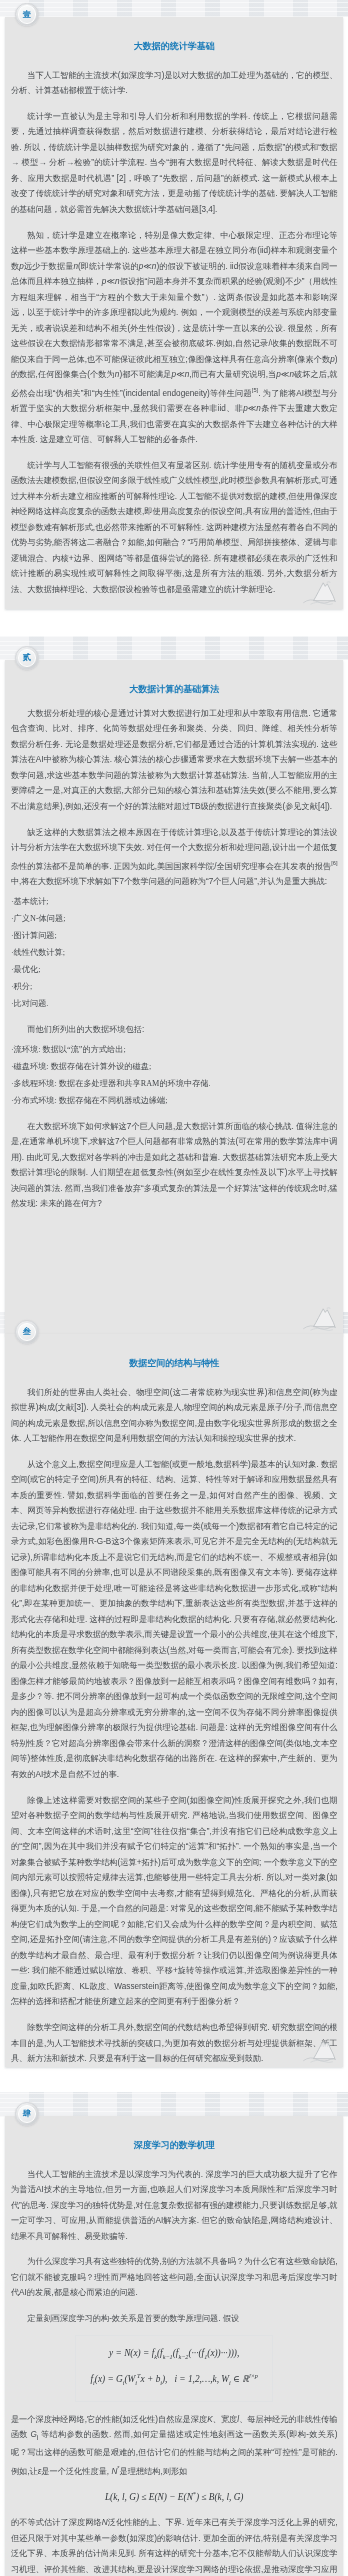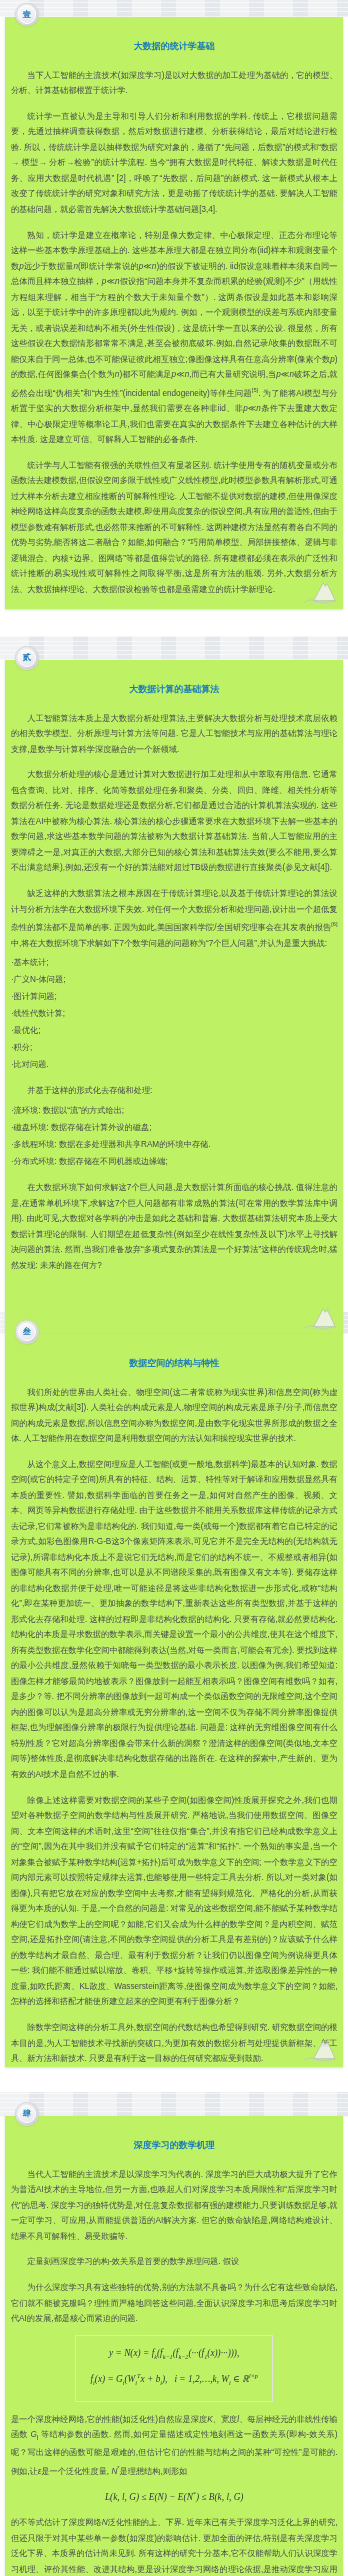--- a/index.html
+++ b/index.html
@@ -5,42 +5,42 @@
   html,body{margin:0;padding:0;background:#ffffff;}
   #page{position:relative;width:348px;height:3131px;background:#ffffff;overflow:hidden;
         font-family:"Liberation Sans","DejaVu Sans",sans-serif;}
   .band{position:absolute;left:0;width:348px;background-color:#f1f2f4;
         background-image:repeating-linear-gradient(0deg, rgba(255,255,255,.55) 0 1px, rgba(0,0,0,0) 1px 4.6px),
                          repeating-linear-gradient(90deg, rgba(0,0,0,0) 0 29px, rgba(216,221,226,.5) 29px 44px);}
   .band0{top:0;height:17px;}
   .band1{top:636px;height:24px;}
   .band2{top:1312px;height:22px;}
   .band3{top:2092px;height:25px;}
-  .card{position:absolute;left:5.2px;width:338px;background:#bef264;overflow:hidden;
+  .card{position:absolute;left:5.2px;width:338px;background:#e5e5e5;overflow:hidden;
         box-shadow:0 1px 2.1px rgba(164,170,176,.45);}
   .card1{top:17px;height:592px;}
   .card2{top:660px;height:675px;}
   .card3{top:1334px;height:733px;}
   .card4{top:2116px;height:925px;}
   .card-inner{padding:13.4px 5.7px 6.2px 5.7px;}
   .badge{position:absolute;left:15px;width:21.6px;height:21.6px;border-radius:50%;z-index:6;
          background:linear-gradient(145deg,#f4f5f6,#c9cccf);border:0.5px solid #d4d6d9;
          box-shadow:0 0.5px 1.5px rgba(120,125,130,.25);
          display:flex;align-items:center;justify-content:center;}
   .badge1{top:2.6px;} .badge2{top:646px;} .badge3{top:1320px;} .badge4{top:2102px;}
   .badge-inner{width:16.5px;height:16.5px;border-radius:50%;border:1px solid #ffffff;
          background:linear-gradient(160deg,#fbfcfc,#e5e7e9);
          display:flex;align-items:center;justify-content:center;
          color:#1b7cb9;font-size:8.2px;font-weight:bold;}
   .title{text-align:center;color:#1b7cb9;font-size:9px;font-weight:bold;margin:9.3px 0 7.2px 0;}
   .para{font-size:8.2px;line-height:15.5px;color:#45494d;text-align:justify;margin:10.3px 0 0 0;text-indent:2em;}
   .para.first{margin-top:15px;}
   .para.noindent{text-indent:0;}
   .plain-list{margin:3.1px 0 0 0;padding:0;list-style:none;}
-  .plain-list li{font-size:8.2px;line-height:17px;color:#45494d;text-align:justify;}
+  .plain-list li{font-size:8.2px;line-height:17px;color:#45494d;text-align:justify;font-family:Liberation Serif, serif;}
   .formula{font-family:"Liberation Serif","DejaVu Serif",serif;font-style:italic;
            font-size:9.3px;color:#33383c;text-align:center;margin:8.2px 0;text-indent:0;line-height:13.4px;}
   .formula sup,.formula sub{font-size:6.2px;}
   .formula-box{border:0.5px solid #e0e2e4;margin:8.2px auto;padding:6.2px 14.4px;width:fit-content;}
   .formula-box .formula{margin:5.2px 0;}
   sup{font-size:5.7px;}
   .mountain{position:absolute;right:6.2px;bottom:3.1px;width:49px;height:28px;opacity:.85;}
 </style>
 </head>
 <body>
@@ -77,33 +77,32 @@
       <path d="M50 44 C56 34 64 18 69 9 L73 16 L77 11 L89 36 C90 39 91 42 92 44 Z" fill="#f2f3f4" stroke="#a9aeb3" stroke-width="1.4"></path>
       <path d="M30 48 Q44 38 58 46 Q70 52 84 45 Q89 43 94 46" fill="none" stroke="#b9bec3" stroke-width="1.3"></path>
       <path d="M44 51 Q58 44 72 50 Q80 53 88 50" fill="none" stroke="#c8cdd1" stroke-width="1.2"></path>
       <path d="M76 8 Q80 6 83 8" fill="none" stroke="#b9bec3" stroke-width="1"></path>
     </svg>
   </div>
 
   <div class="card card2">
     <div class="card-inner">
       <div class="title">大数据计算的基础算法</div>
-      <p class="para first">人工智能算法本质上是大数据分析处理算法,主要解决大数据分析与处理技术底层依赖的相关数学模型、分析原理与计算方法等问题. 它是人工智能技术与应用的基础算法与理论支撑,是数学与计算科学深度融合的一个新领域.</p>
       <p class="para">大数据分析处理的核心是通过计算对大数据进行加工处理和从中萃取有用信息. 它通常包含查询、比对、排序、化简等数据处理任务和聚类、分类、回归、降维、相关性分析等数据分析任务. 无论是数据处理还是数据分析,它们都是通过合适的计算机算法实现的. 这些算法在AI中被称为核心算法. 核心算法的核心步骤通常要求在大数据环境下去解一些基本的数学问题,求这些基本数学问题的算法被称为大数据计算基础算法. 当前,人工智能应用的主要障碍之一是,对真正的大数据,大部分已知的核心算法和基础算法失效(要么不能用,要么算不出满意结果),例如,还没有一个好的算法能对超过TB级的数据进行直接聚类(参见文献[4]).</p>
       <p class="para">缺乏这样的大数据算法之根本原因在于传统计算理论,以及基于传统计算理论的算法设计与分析方法学在大数据环境下失效. 对任何一个大数据分析和处理问题,设计出一个超低复杂性的算法都不是简单的事. 正因为如此,美国国家科学院/全国研究理事会在其发表的报告<sup>[6]</sup>中,将在大数据环境下求解如下7个数学问题的问题称为“7个巨人问题”,并认为是重大挑战:</p>
       <ul class="plain-list">
         <li>·基本统计;</li>
         <li>·广义N-体问题;</li>
         <li>·图计算问题;</li>
         <li>·线性代数计算;</li>
         <li>·最优化;</li>
         <li>·积分;</li>
         <li>·比对问题.</li>
       </ul>
-      <p class="para">并基于这样的形式化去存储和处理:</p>
+      <p class="para">而他们所列出的大数据环境包括:</p>
       <ul class="plain-list">
         <li>·流环境: 数据以“流”的方式给出;</li>
         <li>·磁盘环境: 数据存储在计算外设的磁盘;</li>
         <li>·多线程环境: 数据在多处理器和共享RAM的环境中存储.</li>
         <li>·分布式环境: 数据存储在不同机器或边缘端;</li>
       </ul>
       <p class="para">在大数据环境下如何求解这7个巨人问题,是大数据计算所面临的核心挑战. 值得注意的是,在通常单机环境下,求解这7个巨人问题都有非常成熟的算法(可在常用的数学算法库中调用). 由此可见,大数据对各学科的冲击是如此之基础和普遍. 大数据基础算法研究本质上受大数据计算理论的限制. 人们期望在超低复杂性(例如至少在线性复杂性及以下)水平上寻找解决问题的算法. 然而,当我们准备放弃“多项式复杂的算法是一个好算法”这样的传统观念时,猛然发现: 未来的路在何方?</p>
     </div>
     <svg class="mountain" viewBox="0 0 96 54">
       <path d="M50 44 C56 34 64 18 69 9 L73 16 L77 11 L89 36 C90 39 91 42 92 44 Z" fill="#f2f3f4" stroke="#a9aeb3" stroke-width="1.4"></path>
@@ -126,22 +125,22 @@
       <path d="M30 48 Q44 38 58 46 Q70 52 84 45 Q89 43 94 46" fill="none" stroke="#b9bec3" stroke-width="1.3"></path>
       <path d="M44 51 Q58 44 72 50 Q80 53 88 50" fill="none" stroke="#c8cdd1" stroke-width="1.2"></path>
       <path d="M76 8 Q80 6 83 8" fill="none" stroke="#b9bec3" stroke-width="1"></path>
     </svg>
   </div>
 
   <div class="card card4">
     <div class="card-inner">
       <div class="title">深度学习的数学机理</div>
       <p class="para first">当代人工智能的主流技术是以深度学习为代表的. 深度学习的巨大成功极大提升了它作为普适AI技术的主导地位,但另一方面,也唤起人们对深度学习本质局限性和“后深度学习时代”的思考. 深度学习的独特优势是,对任意复杂数据都有强的建模能力,只要训练数据足够,就一定可学习、可应用,从而能提供普适的AI解决方案. 但它的致命缺陷是,网络结构难设计、结果不具可解释性、易受欺骗等.</p>
+      <p class="para">为什么深度学习具有这些独特的优势,别的方法就不具备吗？为什么它有这些致命缺陷,它们就不能被克服吗？理性而严格地回答这些问题,全面认识深度学习和思考后深度学习时代AI的发展,都是核心而紧迫的问题.</p>
       <p class="para">定量刻画深度学习的构-效关系是首要的数学原理问题. 假设</p>
-      <p class="para">为什么深度学习具有这些独特的优势,别的方法就不具备吗？为什么它有这些致命缺陷,它们就不能被克服吗？理性而严格地回答这些问题,全面认识深度学习和思考后深度学习时代AI的发展,都是核心而紧迫的问题.</p>
       <div class="formula-box">
         <div class="formula"><i>y</i> = <i>N</i>(<i>x</i>) = <i>f</i><sub>k</sub>(<i>f</i><sub>k−1</sub>(<i>f</i><sub>k−2</sub>(···(<i>f</i><sub>1</sub>(<i>x</i>))···))),</div>
         <div class="formula"><i>f</i><sub>i</sub>(<i>x</i>) = <i>G</i><sub>i</sub>(<i>W</i><sub>i</sub><sup>T</sup><i>x</i> + <i>b</i><sub>i</sub>),&nbsp;&nbsp;&nbsp;<i>i</i> = 1,2,…,<i>k</i>, <i>W</i><sub>i</sub> ∈ ℝ<sup>l×p</sup></div>
       </div>
       <p class="para noindent">是一个深度神经网络,它的性能(如泛化性)自然应是深度<i>K</i>、宽度<i>l</i>、每层神经元的非线性传输函数 <i>G</i><sub>i</sub> 等结构参数的函数. 然而,如何定量描述或定性地刻画这一函数关系(即构-效关系)呢？写出这样的函数可能是艰难的,但估计它们的性能与结构之间的某种“可控性”是可能的. 例如,让<i>ε</i>是一个泛化性度量, <i>N</i><sup>*</sup>是理想结构,则形如</p>
       <div class="formula"><i>L</i>(<i>k</i>, <i>l</i>, <i>G</i>) ≤ <i>E</i>(<i>N</i>) − <i>E</i>(<i>N</i><sup>*</sup>) ≤ <i>B</i>(<i>k</i>, <i>l</i>, <i>G</i>)</div>
       <p class="para noindent">的不等式估计了深度网络<i>N</i>泛化性能的上、下界. 近年来已有关于深度学习泛化上界的研究,但还只限于对其中某些单一参数(如深度)的影响估计. 更加全面的评估,特别是有关深度学习泛化下界、本质界的估计尚未见到. 所有这样的研究十分基本,它不仅能帮助人们认识深度学习机理、评价其性能、改进其结构,更是设计深度学习网络的理论依据,是推动深度学习应用从“艺术”走向“科学”的重要步骤.</p>
 
     </div>
 

